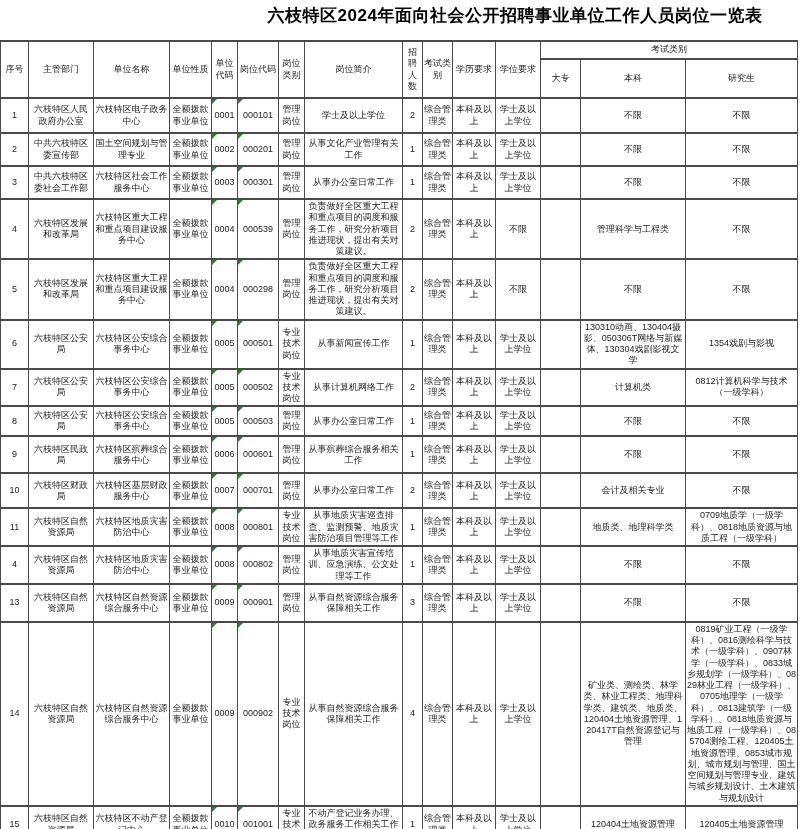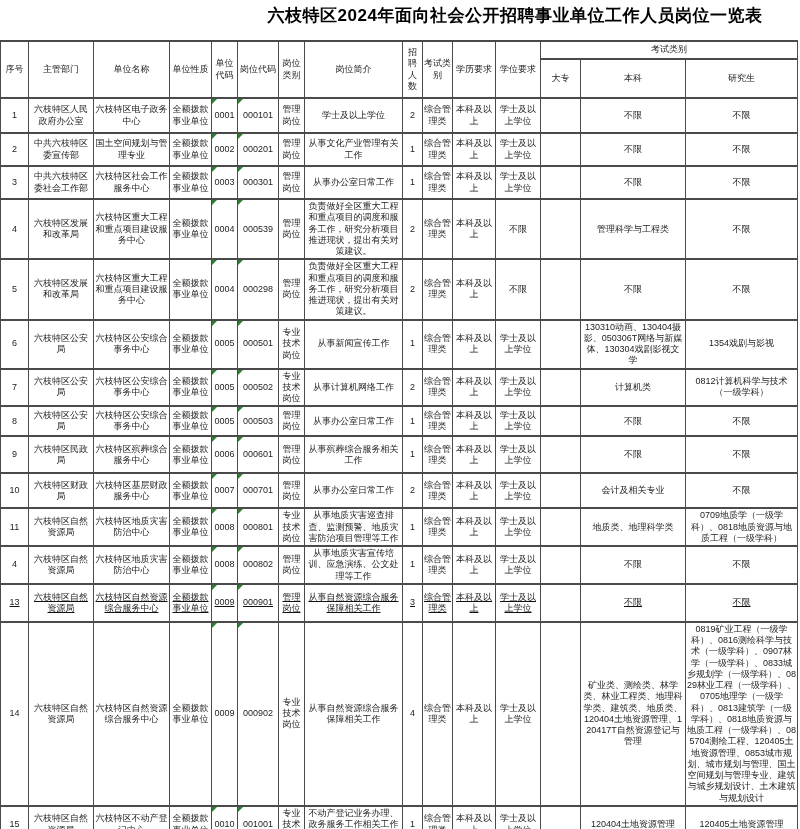--- a/index.html
+++ b/index.html
@@ -283,21 +283,21 @@
           <td>管理岗位</td>
           <td>从事地质灾害宣传培训、应急演练、公文处理等工作</td>
           <td>1</td>
           <td>综合管理类</td>
           <td>本科及以上</td>
           <td>学士及以上学位</td>
           <td></td>
           <td>不限</td>
           <td>不限</td>
         </tr>
-        <tr style="height: 38px; text-decoration: underline;">
+        <tr style="height: 38px;">
           <td>13</td>
           <td>六枝特区自然资源局</td>
           <td>六枝特区自然资源综合服务中心</td>
           <td>全额拨款事业单位</td>
           <td class="gmark">0009</td>
           <td class="gmark">000901</td>
           <td>管理岗位</td>
           <td>从事自然资源综合服务保障相关工作</td>
           <td>3</td>
           <td>综合管理类</td>

